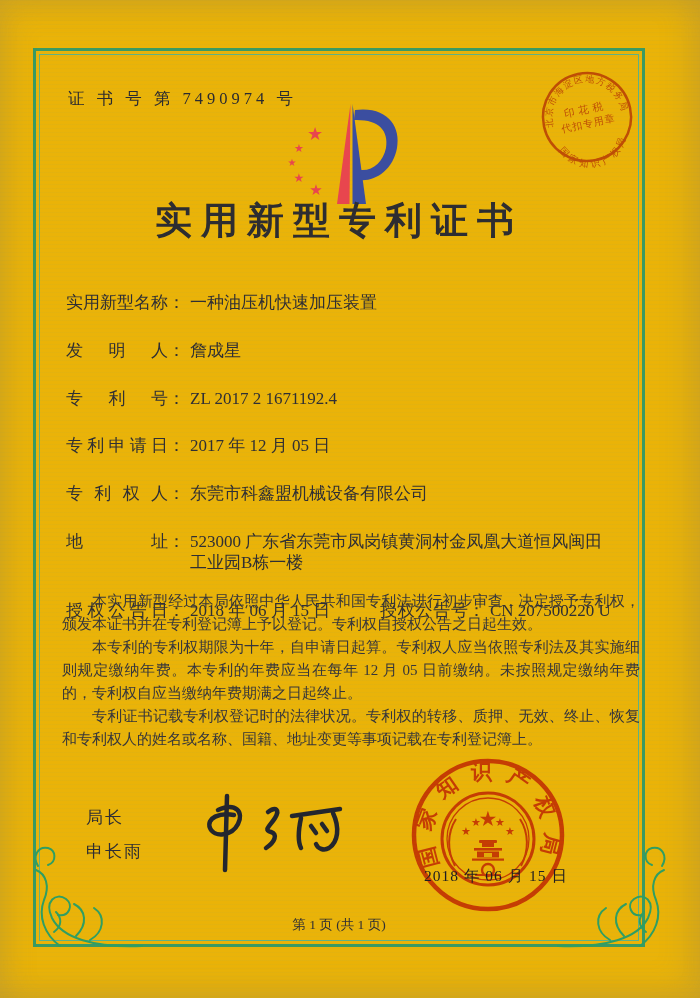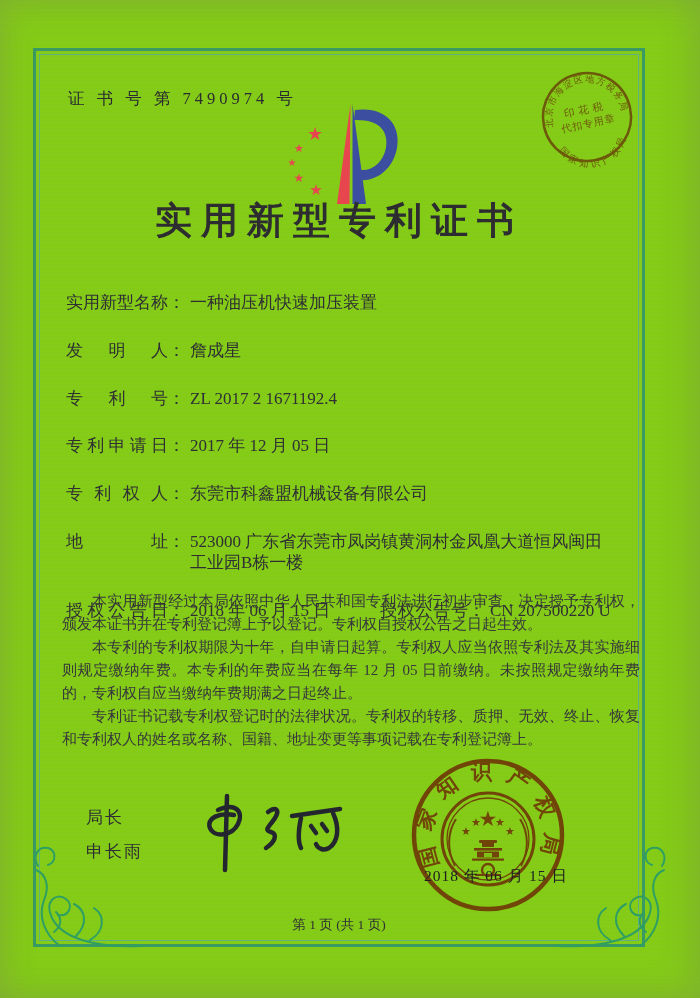--- a/index.html
+++ b/index.html
@@ -1,18 +1,18 @@
 <!DOCTYPE html>
 <html><head>
 <meta charset="utf-8">
 <style>
   html,body{margin:0;padding:0;background:#e9e7e1;}
   .page{
     position:relative; width:700px; height:998px; overflow:hidden;
-    background:#84cc16;
+    background:#eab308;
     font-family:"Liberation Serif","DejaVu Serif",serif;
     color:#2e2e33;
   }
   .page::before{
     content:""; position:absolute; inset:0; pointer-events:none;
     background:repeating-linear-gradient(180deg, rgba(110,160,125,0.055) 0 1px, transparent 1px 4px);
   }
   .page::after{
     content:""; position:absolute; inset:0; pointer-events:none;
     box-shadow: inset 10px 8px 28px rgba(120,115,105,.18), inset -12px -8px 30px rgba(120,115,105,.20);

